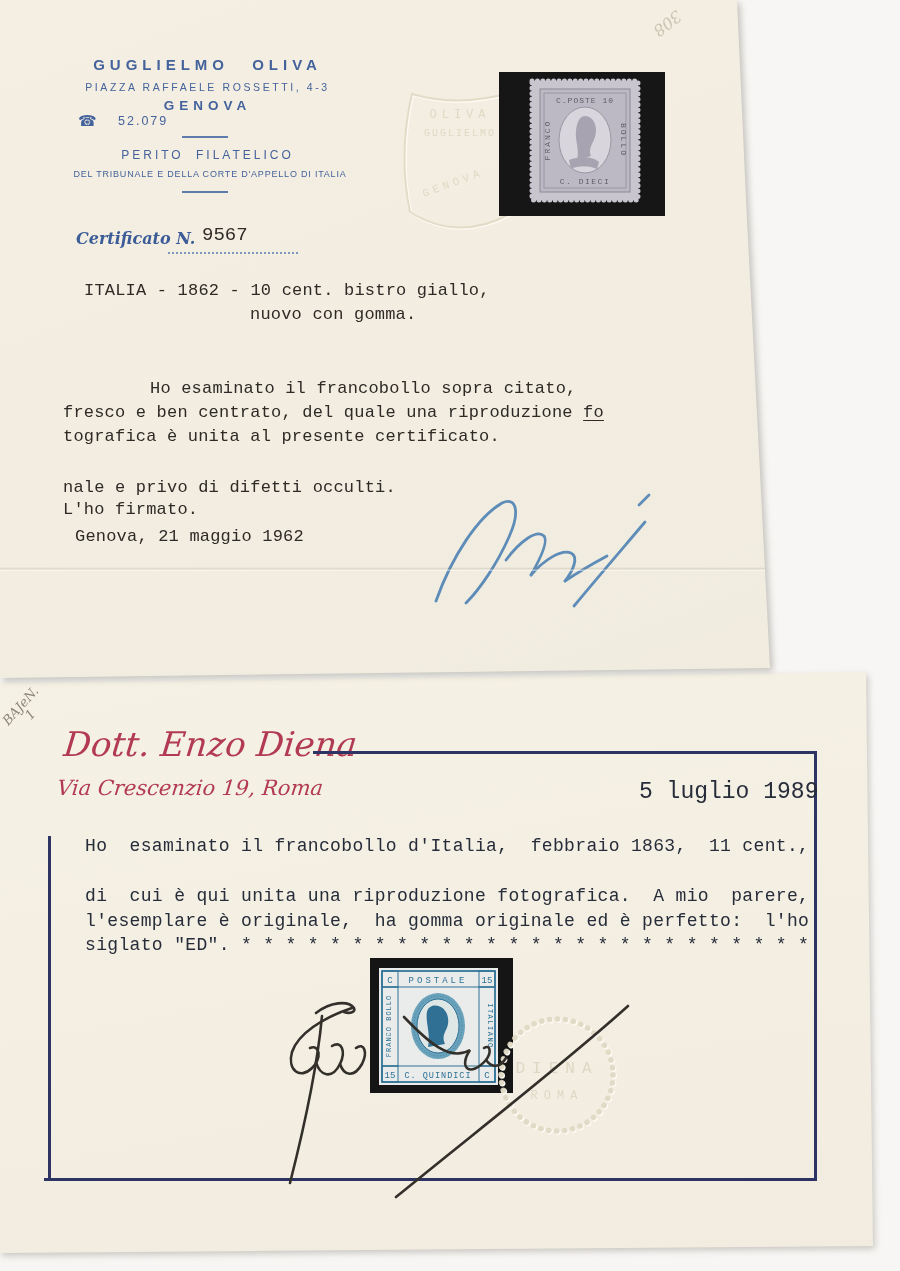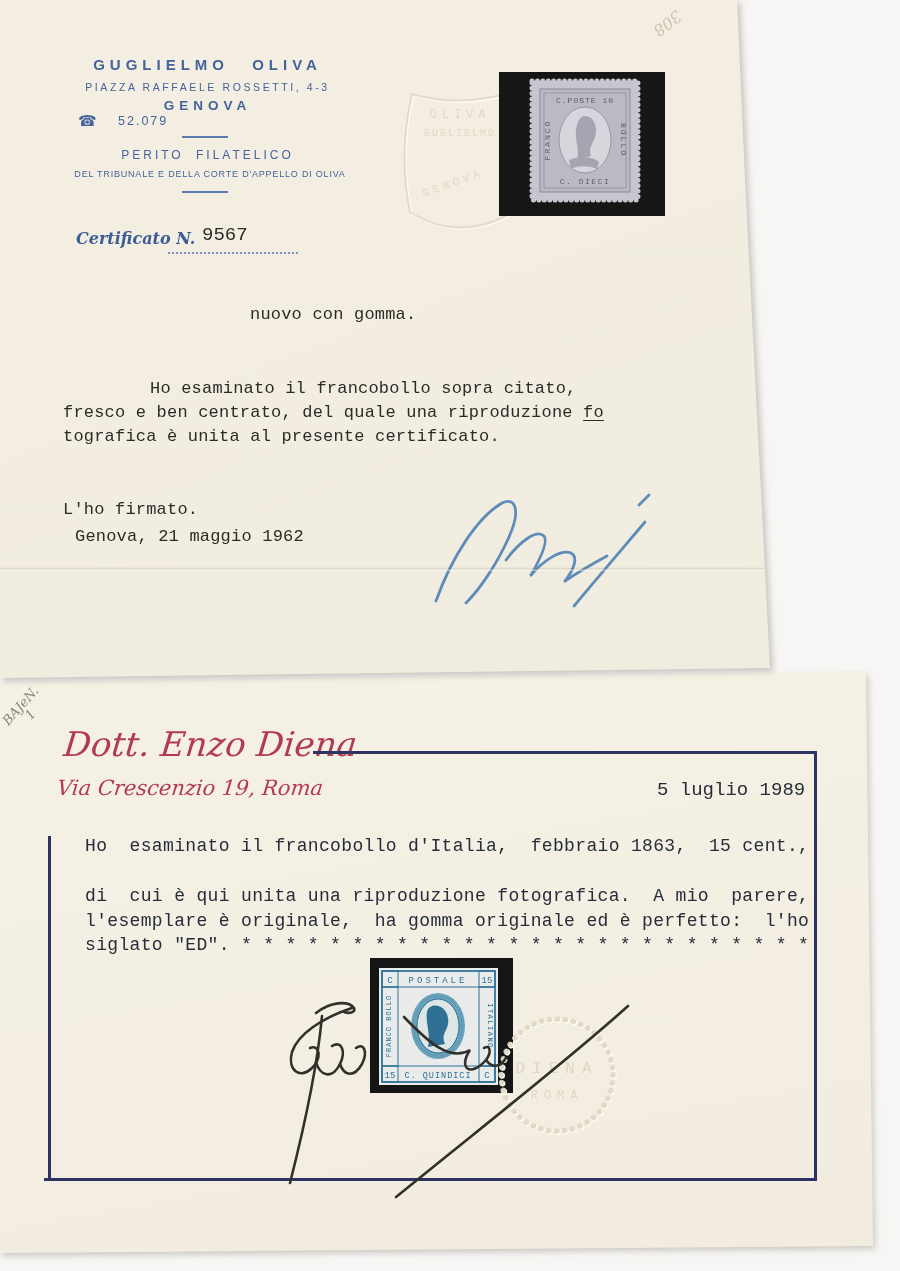--- a/index.html
+++ b/index.html
@@ -43,21 +43,21 @@
   <div class="shadow-wrap" id="wrap-oliva">
   <div class="sheet" id="sheet-oliva">
 
     <div class="abs lh-blue lh-center" style="left:75px;top:56px;width:265px;font-size:15px;font-weight:bold;letter-spacing:5px;word-spacing:14px;">GUGLIELMO OLIVA</div>
     <div class="abs lh-blue lh-center" style="left:75px;top:81px;width:265px;font-size:10.5px;letter-spacing:2.6px;">PIAZZA RAFFAELE ROSSETTI, 4-3</div>
     <div class="abs lh-blue lh-center" style="left:75px;top:98px;width:265px;font-size:13.5px;font-weight:bold;letter-spacing:5px;">GENOVA</div>
     <span class="abs lh-blue" style="left:78px;top:112px;font-size:15px;">☎</span>
     <div class="abs lh-blue" style="left:118px;top:114px;font-size:12.5px;letter-spacing:2px;">52.079</div>
     <div class="abs" style="left:182px;top:136px;width:46px;height:1.5px;background:#5d7bab;"></div>
     <div class="abs lh-blue lh-center" style="left:75px;top:148px;width:265px;font-size:12px;letter-spacing:3px;word-spacing:6px;">PERITO FILATELICO</div>
-    <div class="abs lh-blue lh-center" style="left:60px;top:169px;width:300px;font-size:9px;letter-spacing:.8px;">DEL TRIBUNALE E DELLA CORTE D'APPELLO DI OLIVA</div>
+    <div class="abs lh-blue lh-center" style="left:60px;top:169px;width:300px;font-size:9px;letter-spacing:.8px;">DEL TRIBUNALE E DELLA CORTE D'APPELLO DI ITALIA</div>
     <div class="abs" style="left:182px;top:191px;width:46px;height:1.5px;background:#5d7bab;"></div>
 
     <svg class="abs" style="left:388px;top:82px;" width="145" height="170" viewBox="0 0 145 170">
       <path d="M24,12 Q72,26 124,10 Q136,80 122,132 Q70,160 22,130 Q10,72 24,12 Z" fill="none" stroke="#fdfbf4" stroke-width="2.5" transform="translate(1,1)"></path>
       <path d="M24,12 Q72,26 124,10 Q136,80 122,132 Q70,160 22,130 Q10,72 24,12 Z" fill="none" stroke="#e2dbc8" stroke-width="2"></path>
       <text x="72" y="36" text-anchor="middle" font-size="12" letter-spacing="5" fill="#e0d9c5">OLIVA</text>
       <text x="72" y="54" text-anchor="middle" font-size="10" letter-spacing="2" fill="#e0d9c5">GUGLIELMO</text>
       <text x="66" y="104" text-anchor="middle" font-size="11" letter-spacing="4" fill="#e0d9c5" transform="rotate(-20 66 104)">GENOVA</text>
     </svg>
 
@@ -75,25 +75,27 @@
       <text transform="translate(51 68) rotate(-90)" text-anchor="middle" font-size="8" letter-spacing="2" fill="#5f5b68">FRANCO</text>
       <text transform="translate(122 68) rotate(90)" text-anchor="middle" font-size="8" letter-spacing="2" fill="#5f5b68">BOLLO</text>
     </svg>
 
     <div class="abs pencil" style="left:652px;top:14px;font-size:16px;color:#cbc4b2;transform:rotate(142deg);">308</div>
 
     <div class="abs" style="left:76px;top:229px;font-family:'DejaVu Serif',serif;font-style:italic;font-weight:bold;font-size:16px;color:#3c5c98;">Certificato N.</div>
     <div class="abs" style="left:168px;top:230px;width:130px;height:22px;border-bottom:2px dotted #7d97bd;"></div>
     <div class="abs tw" style="left:202px;top:224px;font-size:19px;color:#2e2a26;text-align:center;">9567</div>
 
+    <div class="abs tw tw1" style="left:84px;top:281px;">ITALIA - 1862 - 10 cent. bistro giallo,</div>
     <div class="abs tw tw1" style="left:250px;top:305px;">nuovo con gomma.</div>
 
     <div class="abs tw tw1" style="left:150px;top:379px;">Ho esaminato il francobollo sopra citato,</div>
     <div class="abs tw tw1" style="left:63px;top:403px;"><span>fresco e ben centrato, del quale una riproduzione </span><span class="brk">fo</span></div>
     <div class="abs tw tw1" style="left:63px;top:427px;">tografica è unita al presente certificato.</div>
+    <div class="abs tw tw1" style="left:63px;top:478px;">nale e privo di difetti occulti.</div>
     <div class="abs tw tw1" style="left:63px;top:500px;">L'ho firmato.</div>
 
     <div class="abs tw tw1" style="left:75px;top:527px;">Genova, 21 maggio 1962</div>
 
     <svg class="abs" style="left:0;top:0;" width="900" height="679" viewBox="0 0 900 679">
       <g fill="none" stroke="#4e82b4" stroke-width="2.8" stroke-linecap="round" opacity="0.9">
         <path d="M436,601 C452,556 478,517 502,503 C517,496 520,513 509,537 C497,564 480,589 466,603"></path>
         <path d="M506,560 C520,541 537,529 544,536 C549,542 539,561 531,575"></path>
         <path d="M531,575 C544,560 561,549 571,553 C579,557 573,571 565,581"></path>
         <path d="M565,581 C577,573 594,563 607,556"></path>
@@ -115,23 +117,23 @@
     </div>
 
     <div class="abs script-red" style="left:62px;top:724px;font-size:34px;">Dott. Enzo Diena</div>
     <div class="abs script-red" style="left:56px;top:776px;font-size:21px;">Via Crescenzio 19, Roma</div>
 
     <div class="abs navy" style="left:313px;top:751px;width:504px;height:3px;"></div>
     <div class="abs navy" style="left:814px;top:751px;width:3px;height:430px;"></div>
     <div class="abs navy" style="left:44px;top:1178px;width:773px;height:3px;"></div>
     <div class="abs navy" style="left:48px;top:836px;width:3px;height:345px;"></div>
 
-    <div class="abs tw" style="left:657px;top:779px;font-size:19px;color:#272c3a;">5 luglio 1989</div>
+    <div class="abs tw" style="left:639px;top:779px;font-size:23px;color:#272c3a;">5 luglio 1989</div>
 
-    <div class="abs tw tw2" style="left:85px;top:836px;">Ho  esaminato il francobollo d'Italia,  febbraio 1863,  15 cent.,</div>
+    <div class="abs tw tw2" style="left:85px;top:836px;">Ho  esaminato il francobollo d'Italia,  febbraio 1863,  11 cent.,</div>
     <div class="abs tw tw2" style="left:85px;top:886px;">di  cui è qui unita una riproduzione fotografica.  A mio  parere,</div>
     <div class="abs tw tw2" style="left:85px;top:911px;">l'esemplare è originale,  ha gomma originale ed è perfetto:  l'ho</div>
     <div class="abs tw tw2" style="left:85px;top:935px;">siglato "ED". * * * * * * * * * * * * * * * * * * * * * * * * * *</div>
 
     <svg class="abs" style="left:370px;top:958px;" width="143" height="135" viewBox="0 0 143 135">
       <rect x="0" y="0" width="143" height="135" fill="#151515"></rect>
       <rect x="9" y="10" width="119" height="117" fill="#e9ecea"></rect>
       <rect x="12" y="13" width="113" height="111" fill="none" stroke="#2e7296" stroke-width="1.5"></rect>
       <rect x="12" y="13" width="113" height="16" fill="none" stroke="#2e7296" stroke-width="1"></rect>
       <rect x="12" y="108" width="113" height="16" fill="none" stroke="#2e7296" stroke-width="1"></rect>

